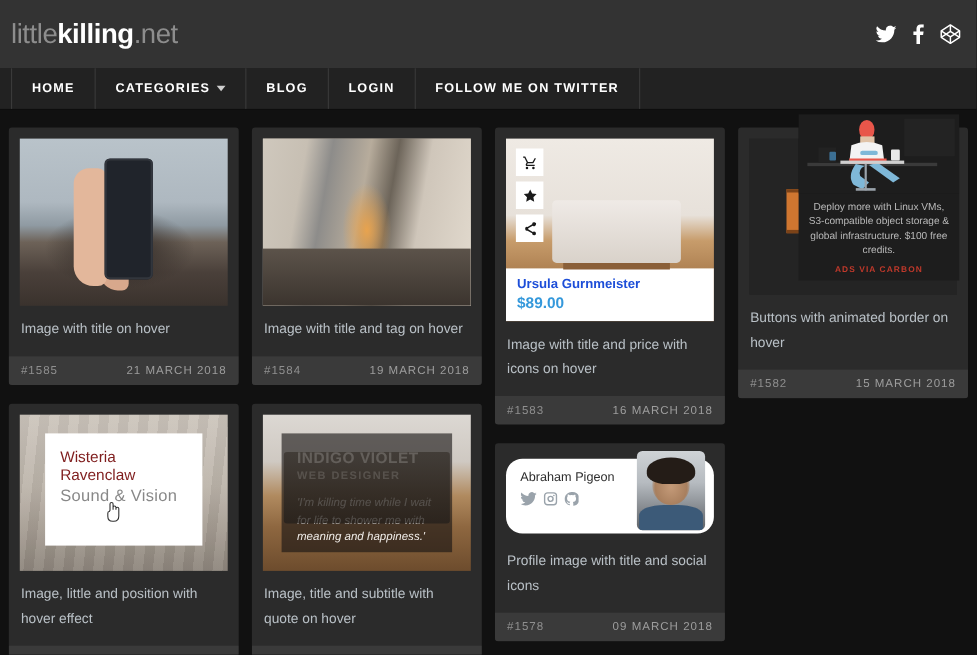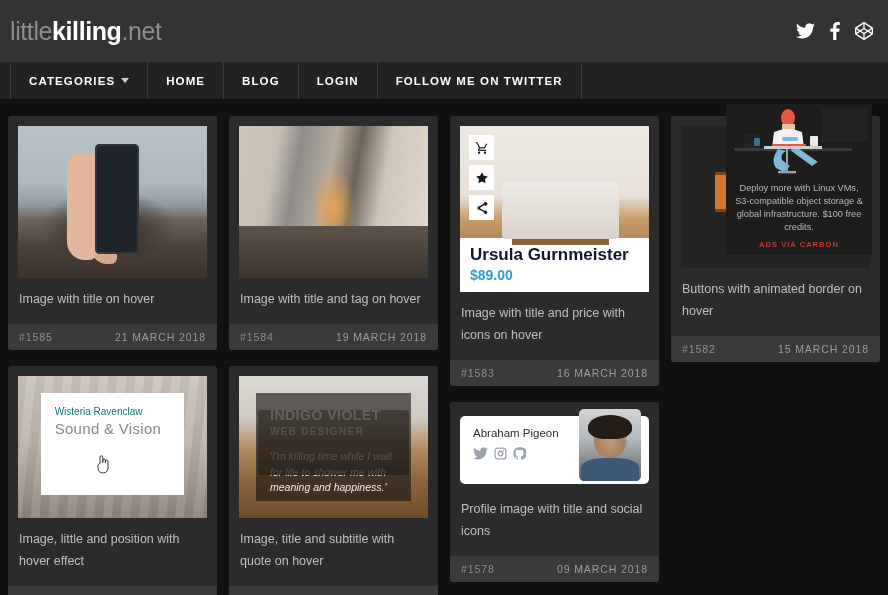--- a/index.html
+++ b/index.html
@@ -190,46 +190,46 @@
     display: flex; align-items: center; justify-content: center;
     cursor: pointer;
   }
   .icon-sq svg { display:block; }
 
   .price-bar {
     position: absolute; left: 0; right: 0; bottom: 0;
     background: #ffffff;
     padding: 7px 10px 9px 10px;
   }
-  .price-name { color: #0f172a; font-size: 17px; font-weight: 600; }
+  .price-name { color: #1d4ed8; font-size: 12px; font-weight: 600; }
   .price-val  { color: #3498db; font-size: 14px; font-weight: 700; margin-top: 2px; }
 
   .white-card {
     position: absolute; left: 12%; top: 12%;
     width: 76%; height: 72%;
     background: #ffffff;
     padding: 13px 14px;
   }
-  .wc-title { color: #0f766e; font-size: 10px; }
+  .wc-title { color: #7f1d1d; font-size: 14px; }
   .wc-sub   { color: #888888; font-size: 15px; margin-top: 3px; letter-spacing: .3px; }
 
   .quote-box {
     position: absolute; left: 9%; top: 12%;
     width: 82%; height: 76%;
     background: rgba(22,20,19,0.62);
     padding: 14px 14px;
   }
   .q-title { color:#ffffff; font-size: 14px; font-weight: 700; letter-spacing: .5px; }
   .q-sub   { color:#d8d4cf; font-size: 10px; font-weight: 700; letter-spacing: 1.3px; margin-top:3px; }
   .q-text  { color:#f0ece8; font-size: 10.5px; font-style: italic; font-weight:400; line-height:1.5; margin-top:12px; }
 
   .profile-card {
     margin: 14px 10px 4px 10px;
     background: #ffffff;
-    border-radius: 5px;
+    border-radius: 15px;
     height: 68px;
     position: relative;
     padding: 11px 13px;
   }
   .pc-name { color:#2d2d2d; font-size: 11.5px; }
   .pc-icons { display:flex; gap:6px; margin-top:7px; align-items:center; }
   .avatar {
     position:absolute; right:8px; top:-7px;
     width: 62px; height: 72px;
     border-radius: 5px;
@@ -309,25 +309,25 @@
           <path fill="none" stroke="#ffffff" stroke-width="1.6" stroke-linejoin="round" d="M12 2 22 8.5v7L12 22 2 15.5v-7L12 2z"></path>
           <path fill="none" stroke="#ffffff" stroke-width="1.6" stroke-linejoin="round" d="M12 9 22 15.5M12 9 2 15.5M12 9V2M12 15l10-6.5M12 15 2 8.5M12 15v7"></path>
         </svg>
     </span>
   </div>
 </div>
 
 <div class="nav">
   <div class="nav-spacer"></div>
   <div class="nav-item">
+    <span>HOME</span>
+  </div>
+  <div class="nav-item">
     <span>CATEGORIES</span>
     <span class="caret"></span>
-  </div>
-  <div class="nav-item">
-    <span>HOME</span>
   </div>
   <div class="nav-item">
     <span>BLOG</span>
   </div>
   <div class="nav-item">
     <span>LOGIN</span>
   </div>
   <div class="nav-item">
     <span>FOLLOW ME ON TWITTER</span>
   </div>

